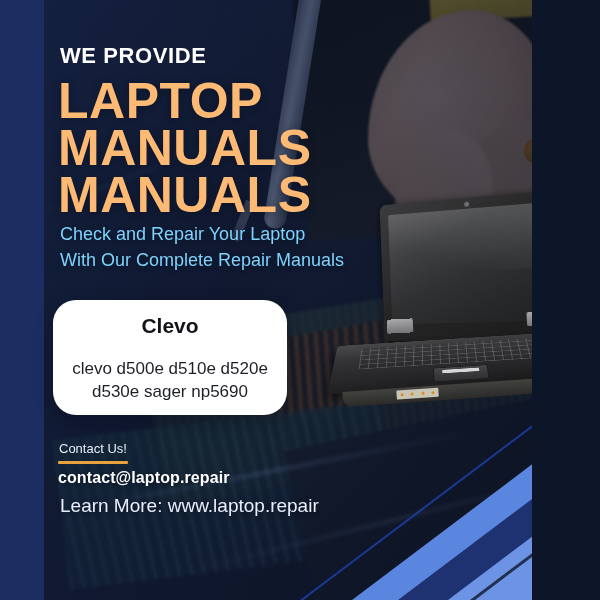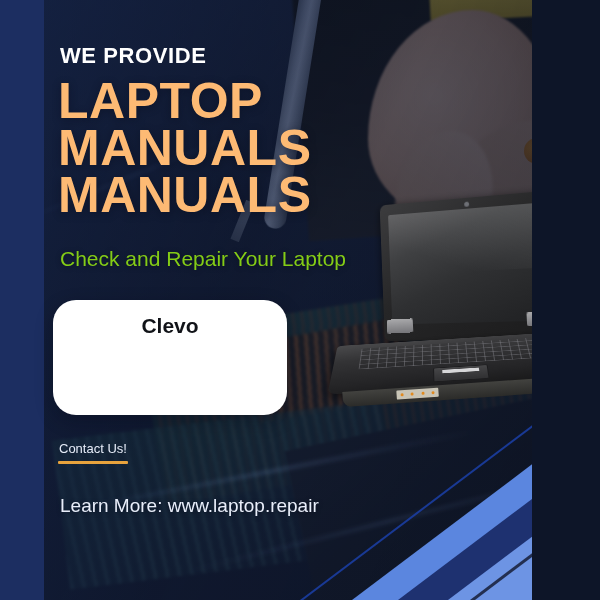--- a/index.html
+++ b/index.html
@@ -386,23 +386,23 @@
     font-weight: bold;
     color: #fdba74;
     line-height: 0.94;
     letter-spacing: .5px;
     text-shadow: 0 2px 9px rgba(8,14,28,.45);
   }
   .headline .hl-line { display: block; white-space: nowrap; }
 
   .subhead {
     position: absolute;
-    left: 60px; top: 244px;
-    font-size: 21px;
-    color: #84cc16;
+    left: 60px; top: 222px;
+    font-size: 18px;
+    color: #7dd3fc;
     line-height: 1.42;
     text-shadow: 0 1px 5px rgba(8,14,28,.5);
   }
   .subhead span { display: block; white-space: nowrap; }
 
   
   .card {
     position: absolute;
     left: 53px; top: 300px;
     width: 234px; height: 115px;
@@ -526,24 +526,30 @@
     <div class="eyebrow">WE PROVIDE</div>
 
     <div class="headline">
       <span class="hl-line">LAPTOP</span>
       <span class="hl-line">MANUALS</span>
       <span class="hl-line">MANUALS</span>
     </div>
 
     <div class="subhead">
       <span>Check and Repair Your Laptop</span>
+      <span>With Our Complete Repair Manuals</span>
     </div>
 
     <div class="card">
       <div class="card-title">Clevo</div>
+      <div class="card-models">
+        <span>clevo d500e d510e d520e</span>
+        <span>d530e sager np5690</span>
+      </div>
     </div>
 
     <div class="contact-label">Contact Us!</div>
     <div class="contact-rule"></div>
+    <div class="contact-email">contact@laptop.repair</div>
     <div class="contact-learn">Learn More: www.laptop.repair</div>
 
   </div>
 </div>
 
 </body></html>

